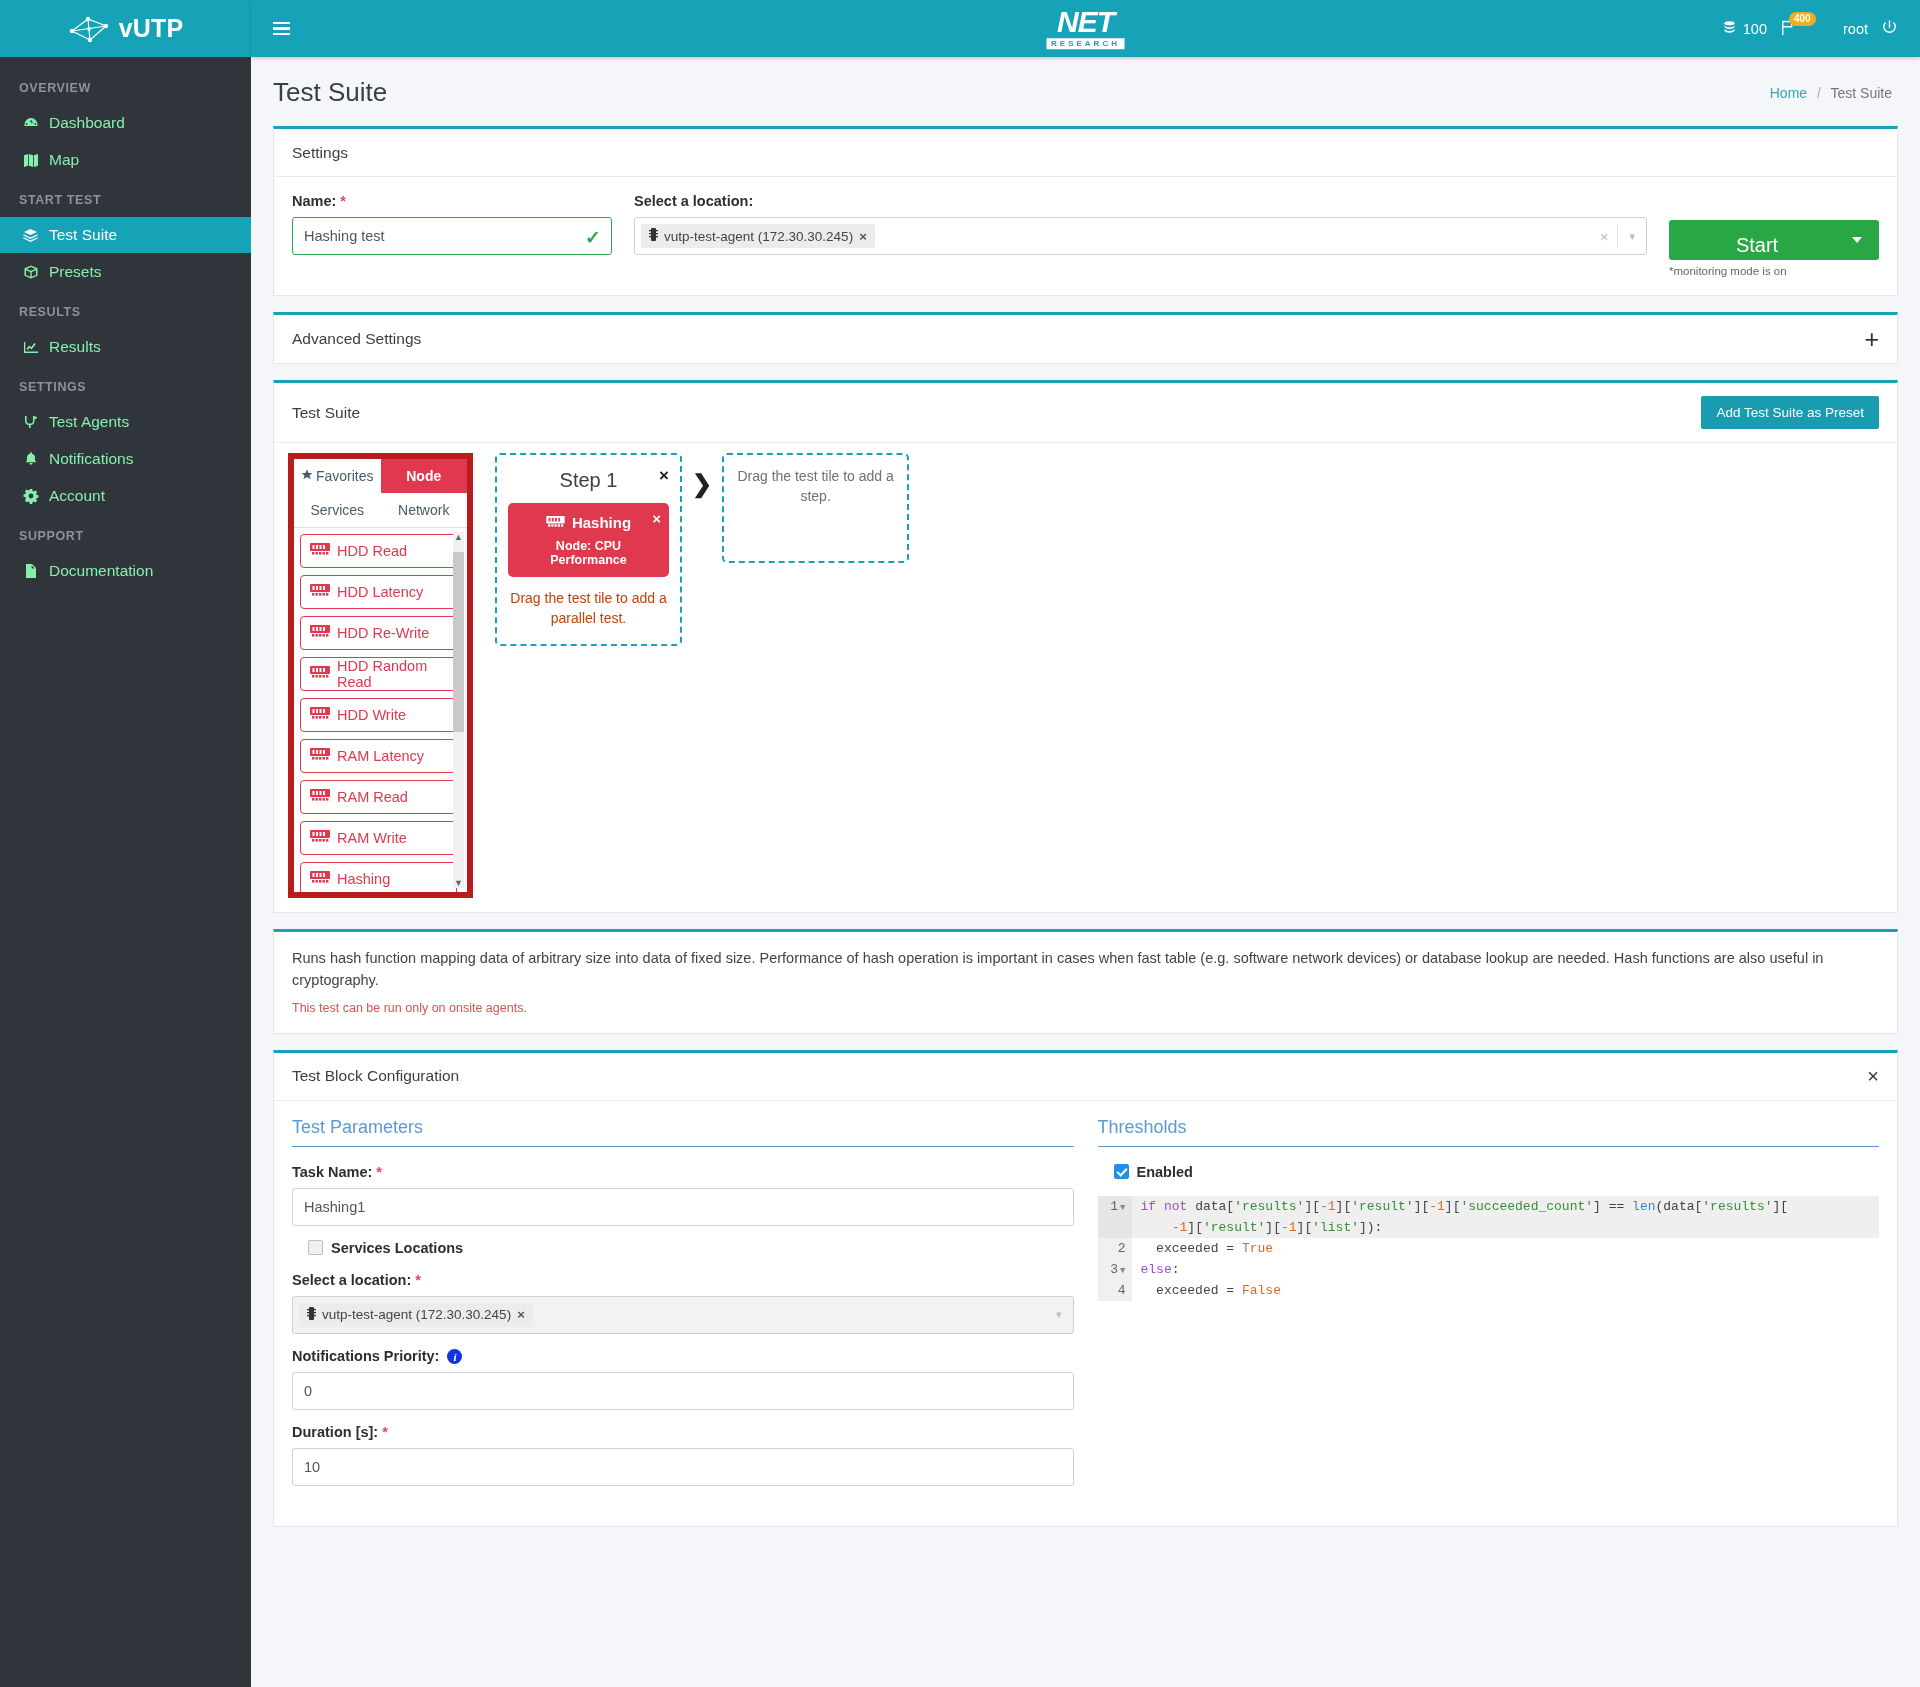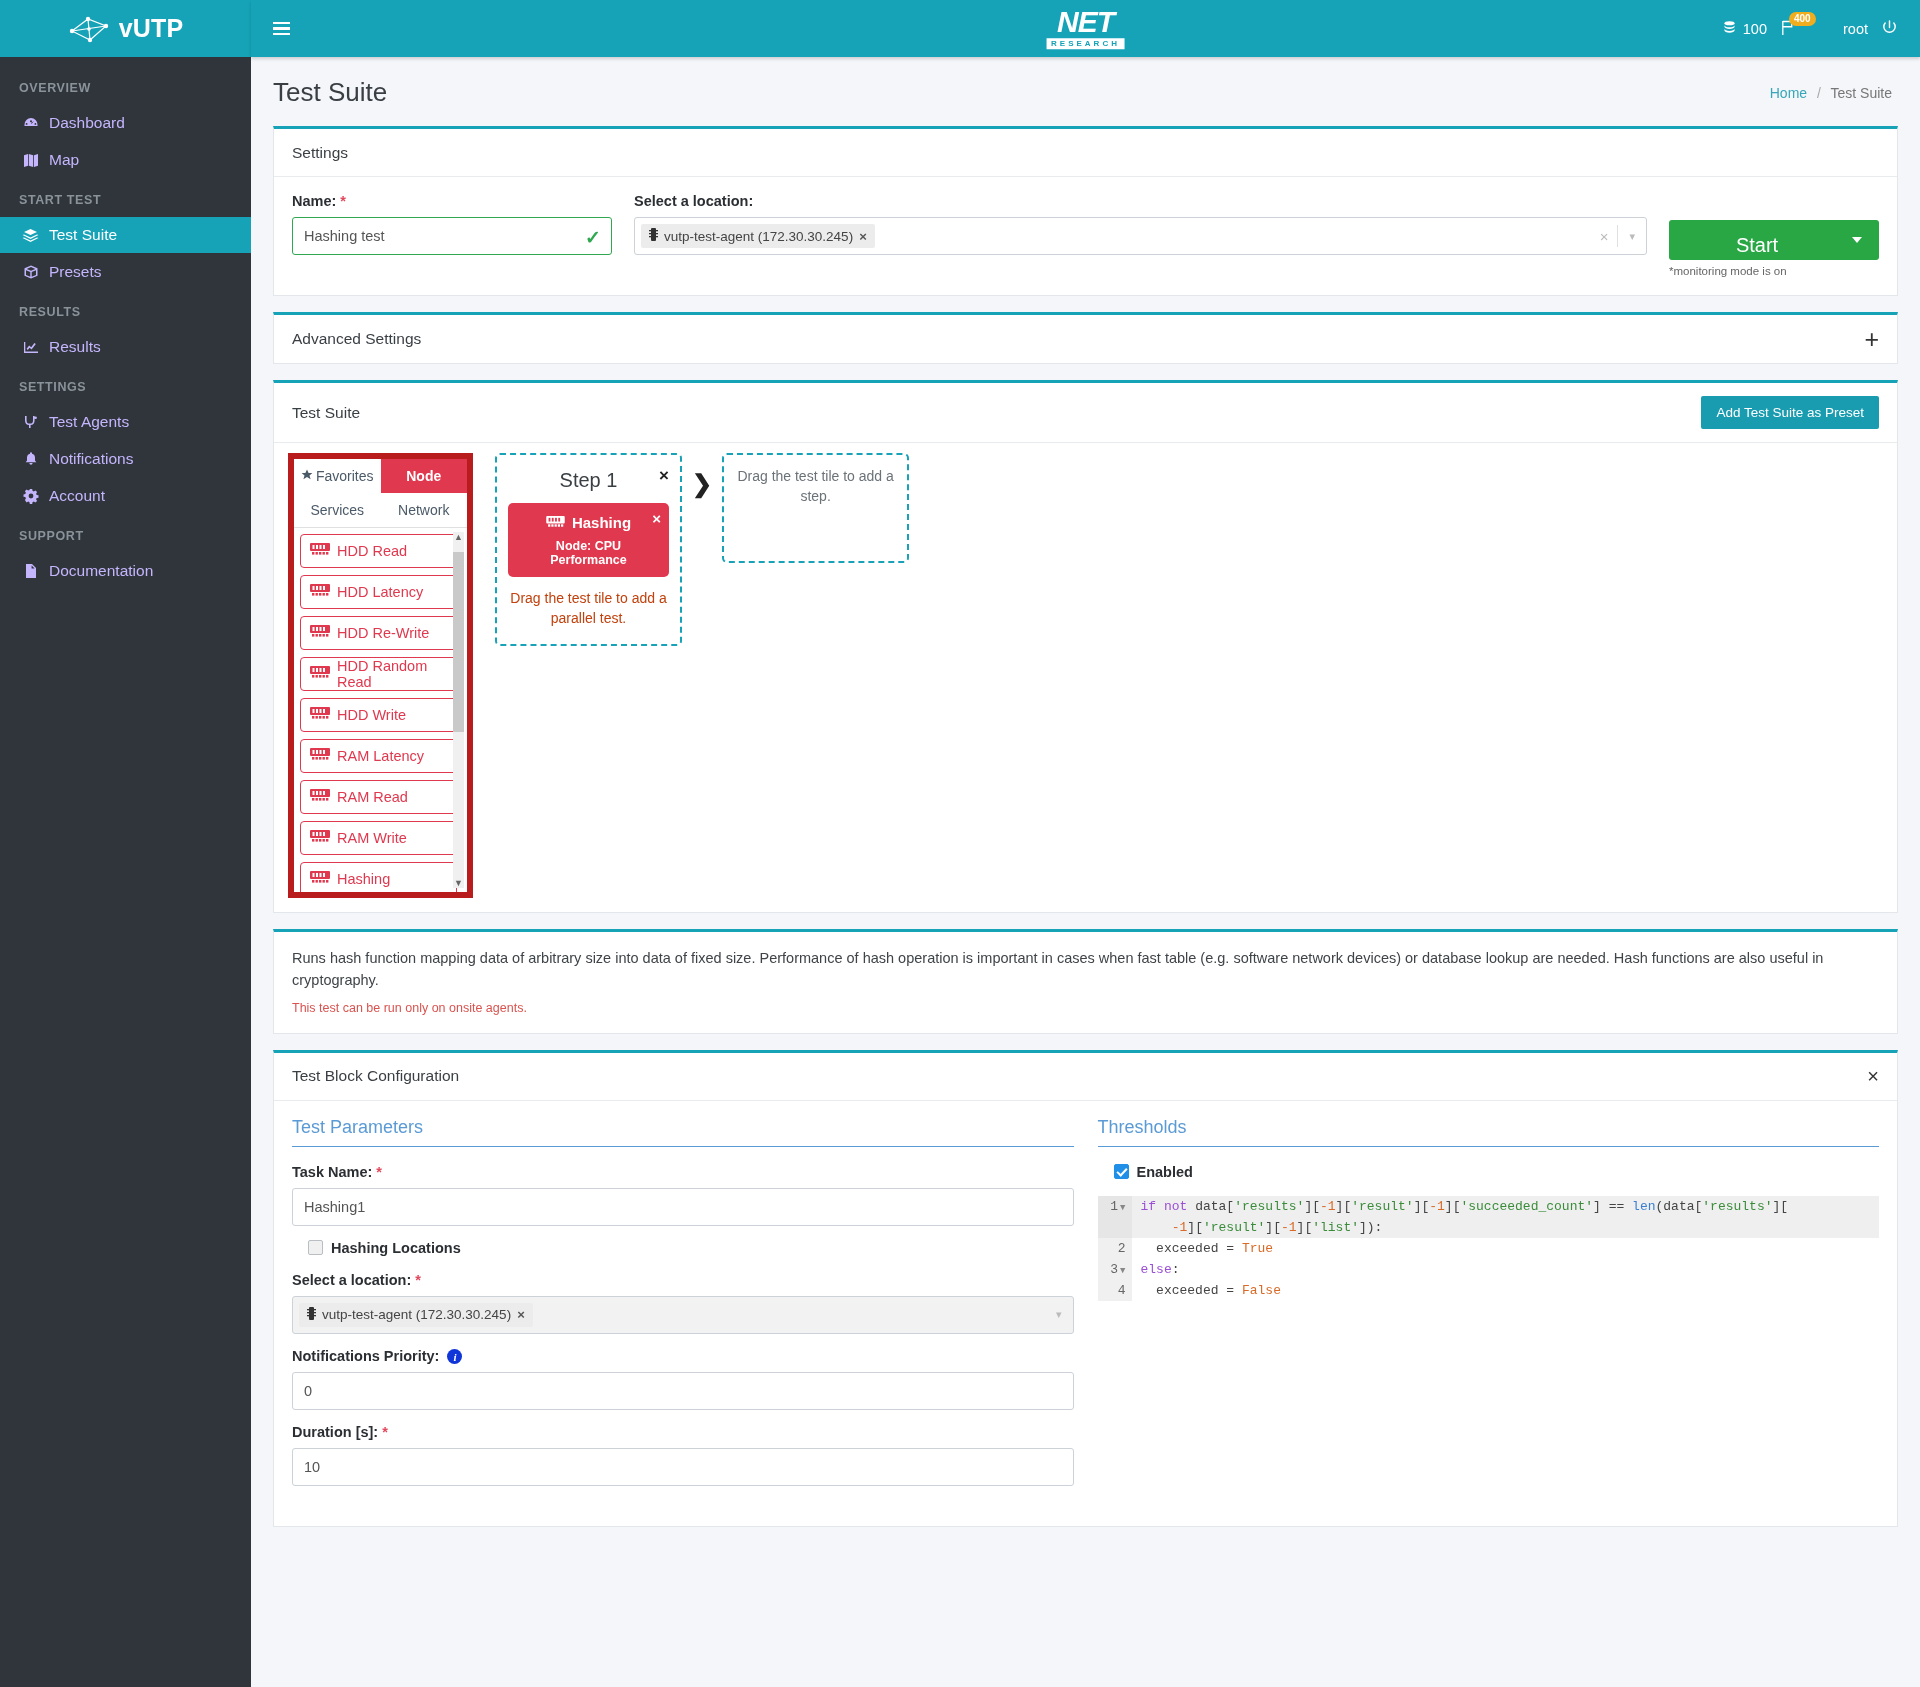--- a/index.html
+++ b/index.html
@@ -24,21 +24,21 @@
   .brand-text { font-size:25px; font-weight:bold; letter-spacing:.2px; }
   .brand svg { display:block; }
 
   .nav { padding-top:10px; }
   .nav-title {
     font-size:12.5px; letter-spacing:.6px; color:#8a939a; font-weight:bold;
     padding:14px 0 9px 19px; text-transform:uppercase;
   }
   .nav-item {
     display:flex; align-items:center; gap:9px;
-    padding:9px 0 9px 21px; font-size:15.5px; color:#c4b5fd; cursor:pointer;
+    padding:9px 0 9px 21px; font-size:15.5px; color:#86efac; cursor:pointer;
     margin:1px 0;
   }
   .nav-item.active { background:#16a3b8; color:#fff; }
   .nav-item .ic { width:19px; display:inline-flex; justify-content:center; align-items:center; }
   .nav-item svg { display:block; fill:currentColor; }
 
   
   .main { flex:1 1 auto; display:flex; flex-direction:column; min-width:0; }
 
   .topbar {
@@ -727,21 +727,21 @@
               <div class="fgroup">
                 <label class="lbl">
                   <span>Task Name:</span>
                   <span class="req">*</span>
                 </label>
                 <input class="inp" value="Hashing1" style="">
               </div>
 
               <div class="chkrow">
                 <span class="chkbox"></span>
-                <span class="chklbl">Hashing Locations</span>
+                <span class="chklbl">Services Locations</span>
               </div>
 
               <div class="fgroup">
                 <label class="lbl">
                   <span>Select a location:</span>
                   <span class="req">*</span>
                 </label>
                 <div class="selbox grey">
                   <span class="chip">
                     <span>

